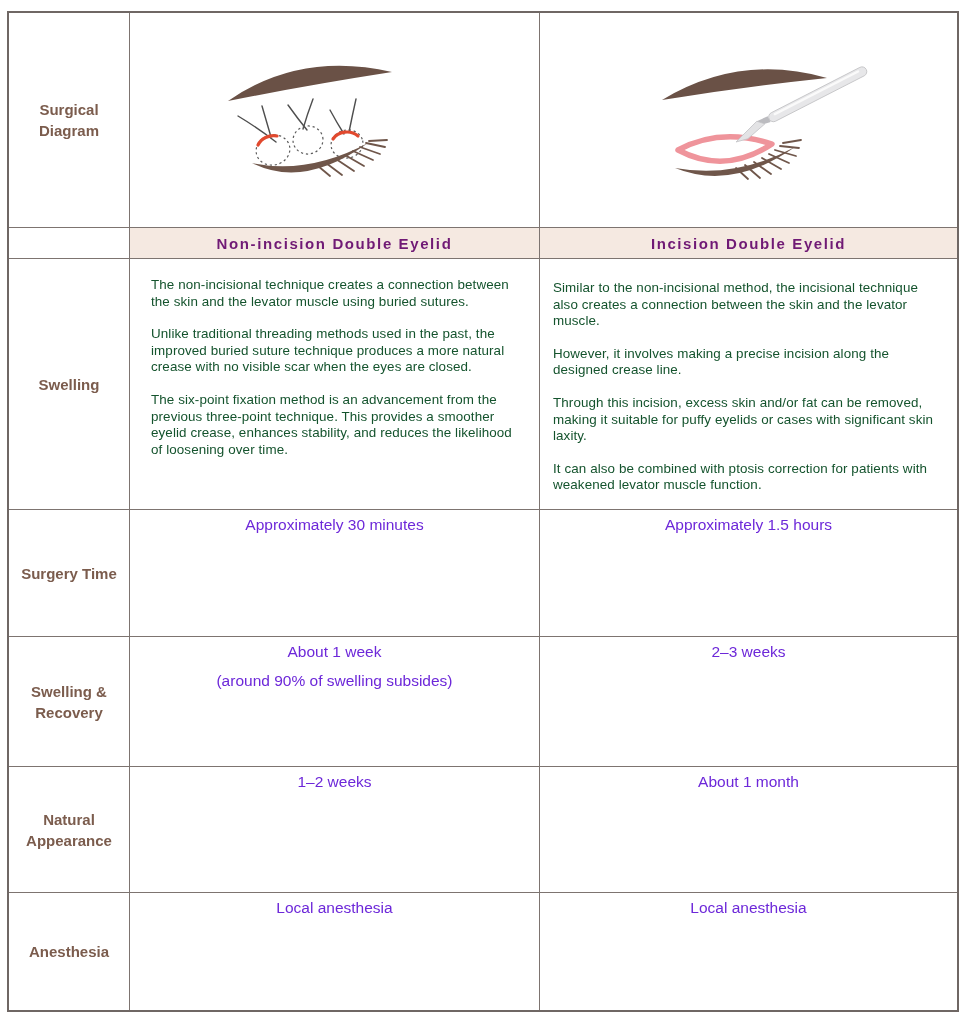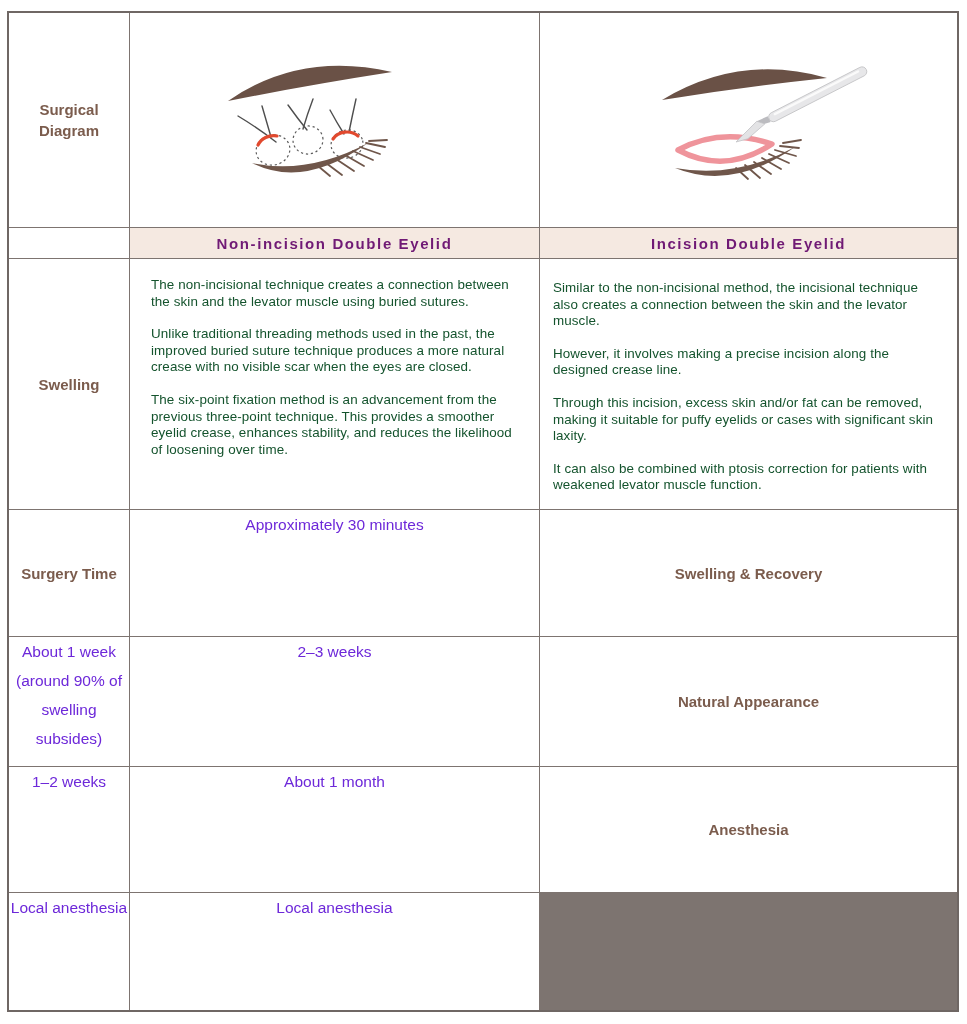--- a/index.html
+++ b/index.html
@@ -137,20 +137,23 @@
       <p>Through this incision, excess skin and/or fat can be removed, making it suitable for puffy eyelids or cases with significant skin laxity.</p>
       <p>It can also be combined with ptosis correction for patients with weakened levator muscle function.</p>
     </div>
 
     <div class="cell label">
       <span>Surgery Time</span>
     </div>
     <div class="cell value">
       <span>Approximately 30 minutes</span>
     </div>
+    <div class="cell value">
+      <span>Approximately 1.5 hours</span>
+    </div>
 
     <div class="cell label">
       <span>Swelling &amp; Recovery</span>
     </div>
     <div class="cell value">
       <span>About 1 week</span>
       <span>(around 90% of swelling subsides)</span>
     </div>
     <div class="cell value">
       <span>2–3 weeks</span>

